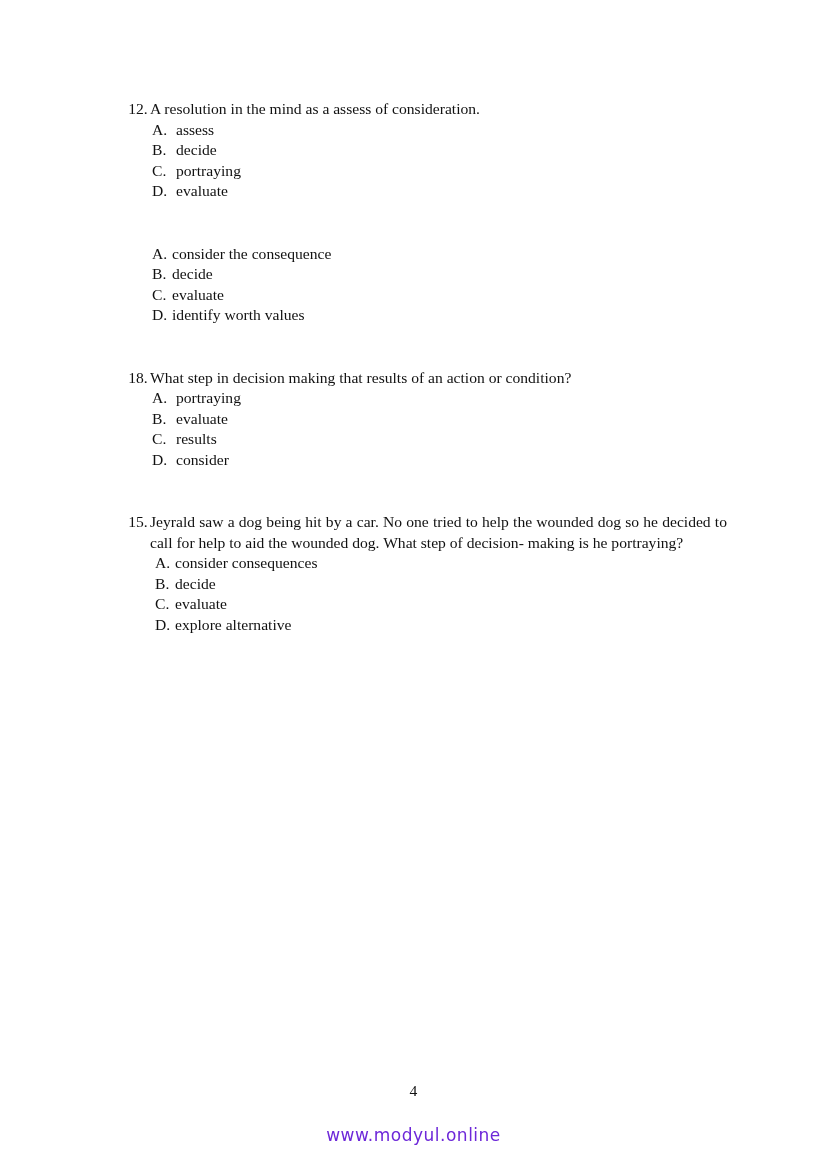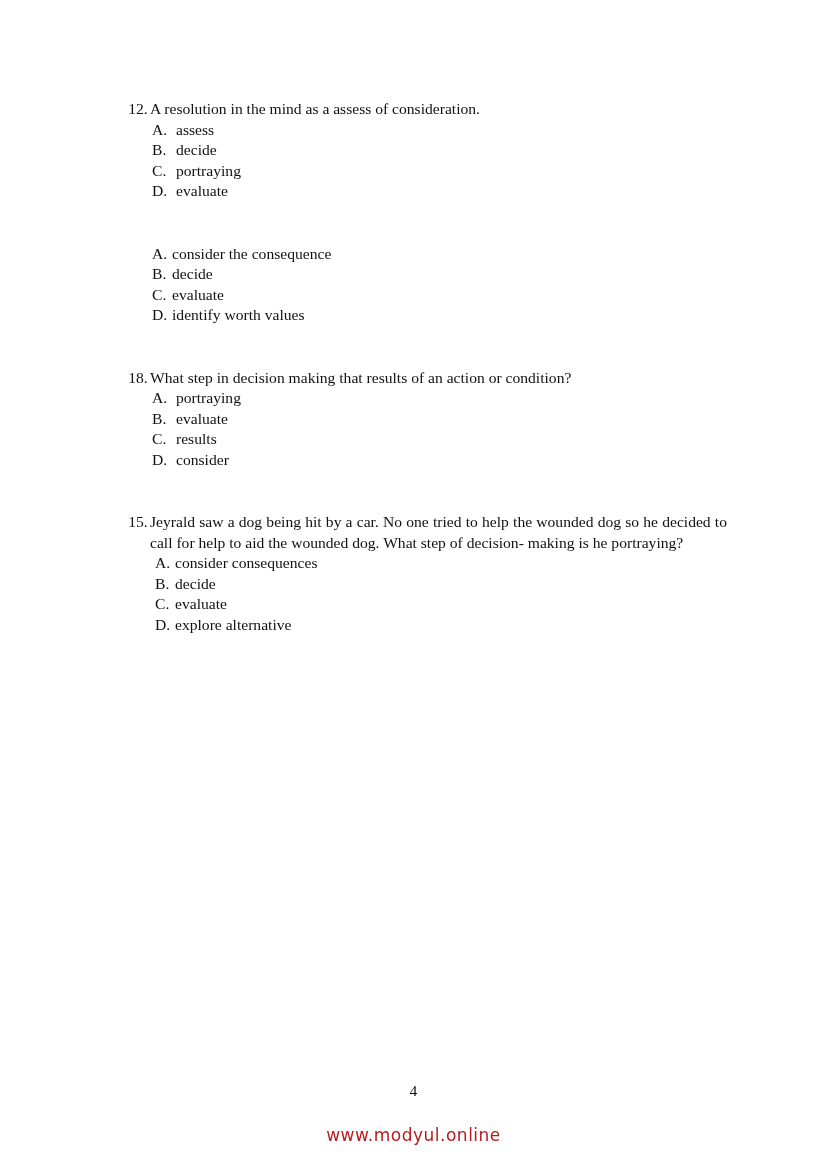--- a/index.html
+++ b/index.html
@@ -74,21 +74,21 @@
   }
   .watermark {
     position: absolute;
     top: 1125px;
     left: 0;
     width: 100%;
     text-align: center;
     font-family: "DejaVu Sans", sans-serif;
     font-size: 17px;
     letter-spacing: 0.5px;
-    color: #b91c1c;
+    color: #6d28d9;
   }
 </style>
 </head>
 <body>
 
 <div class="page">
   <div class="content">
 
     <div class="question">
       <div class="q-row">

